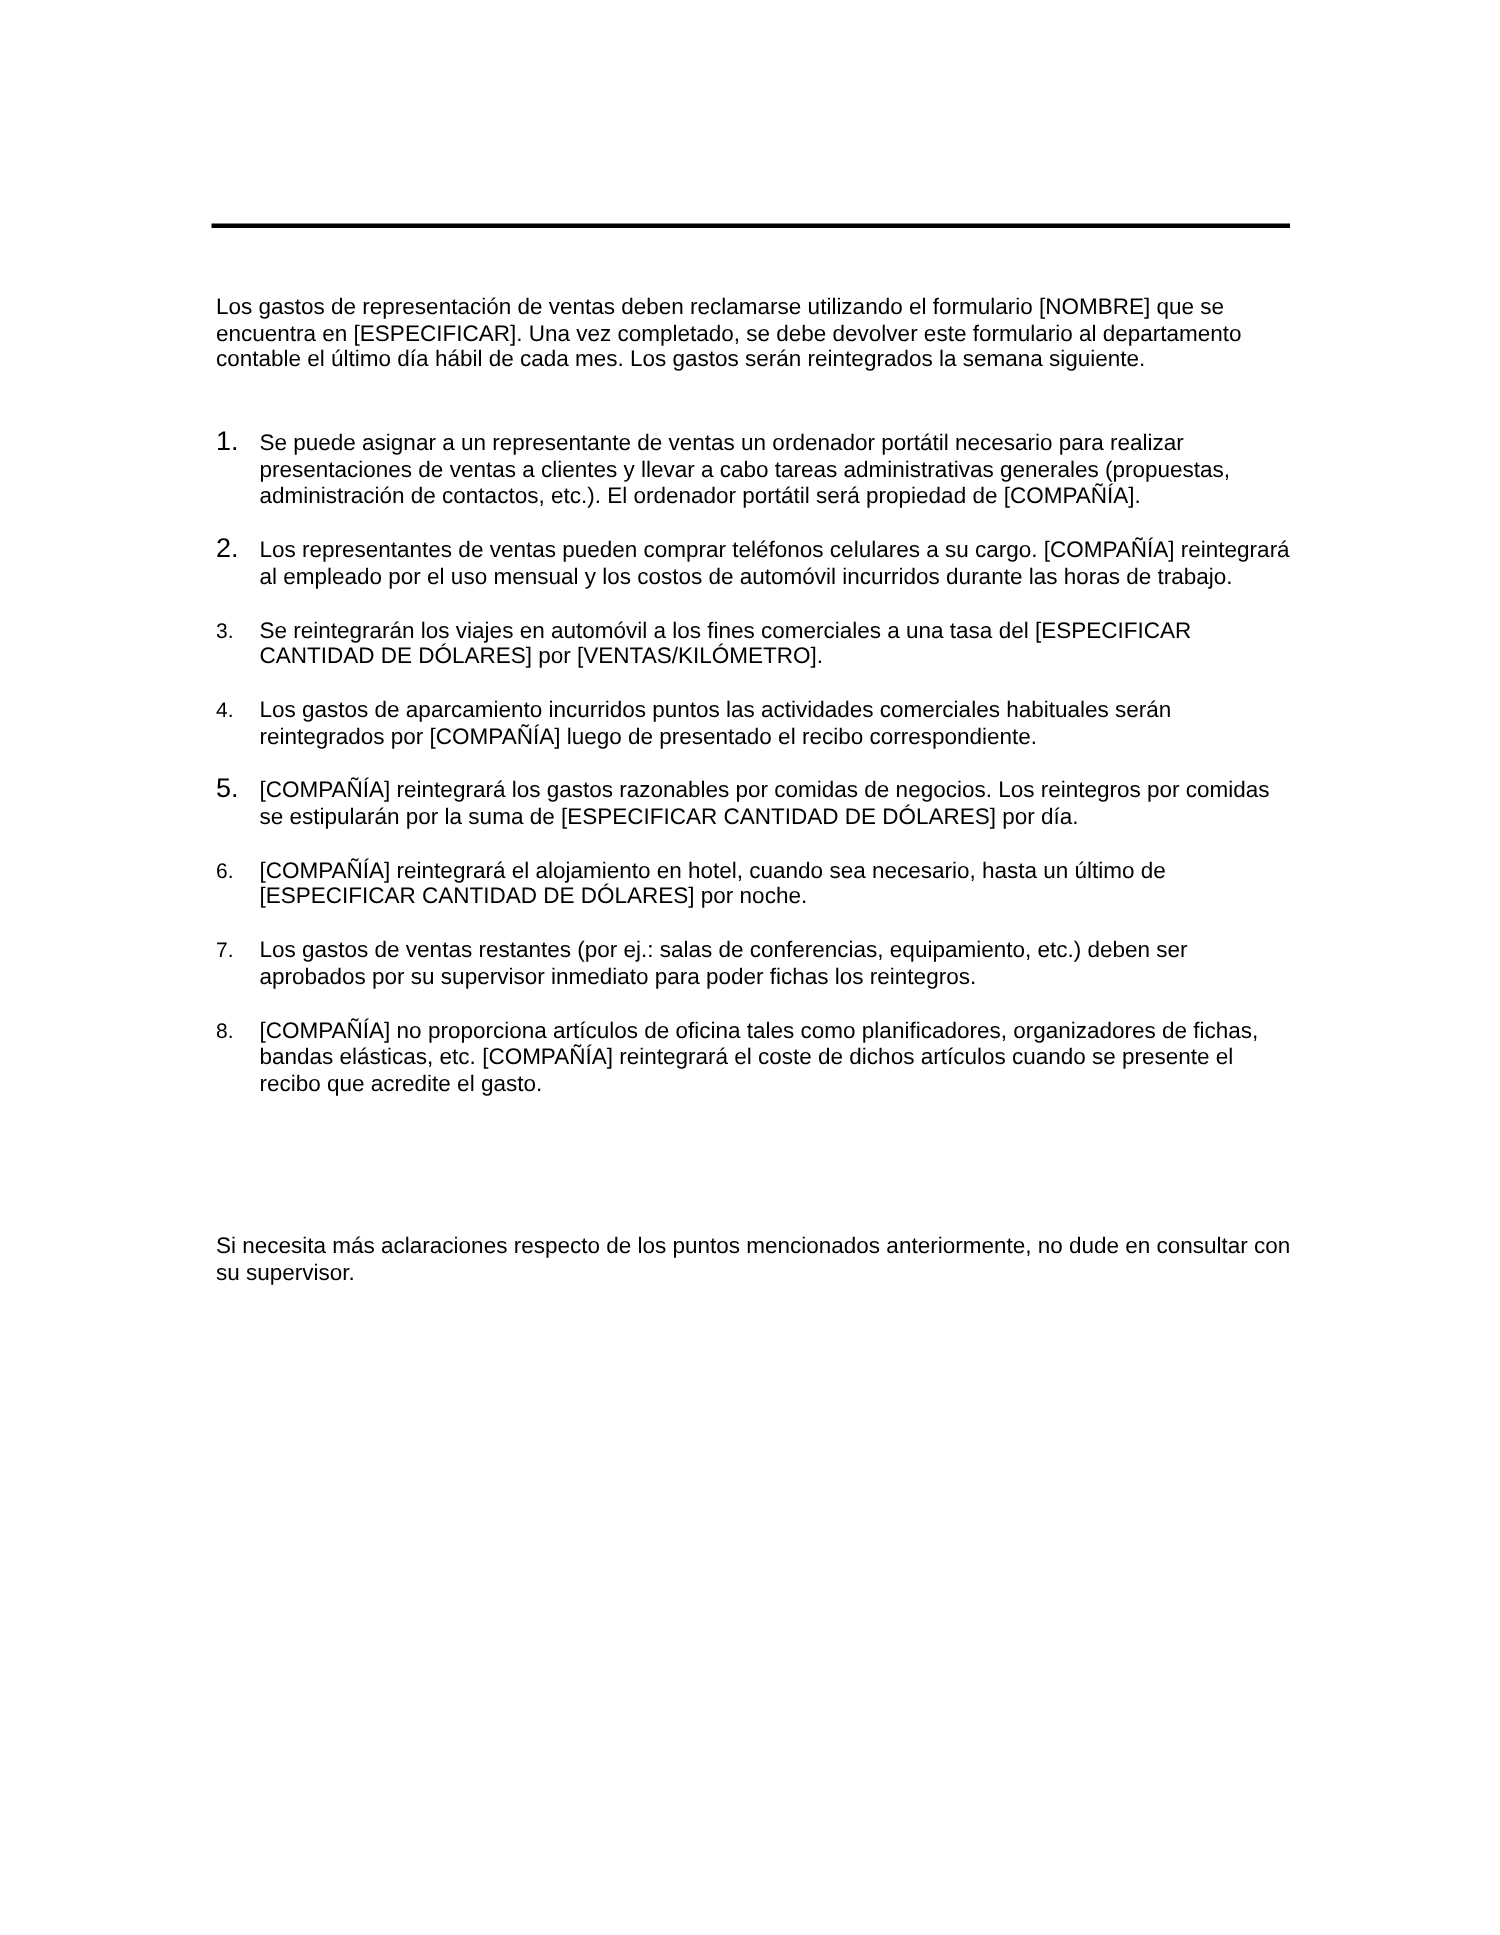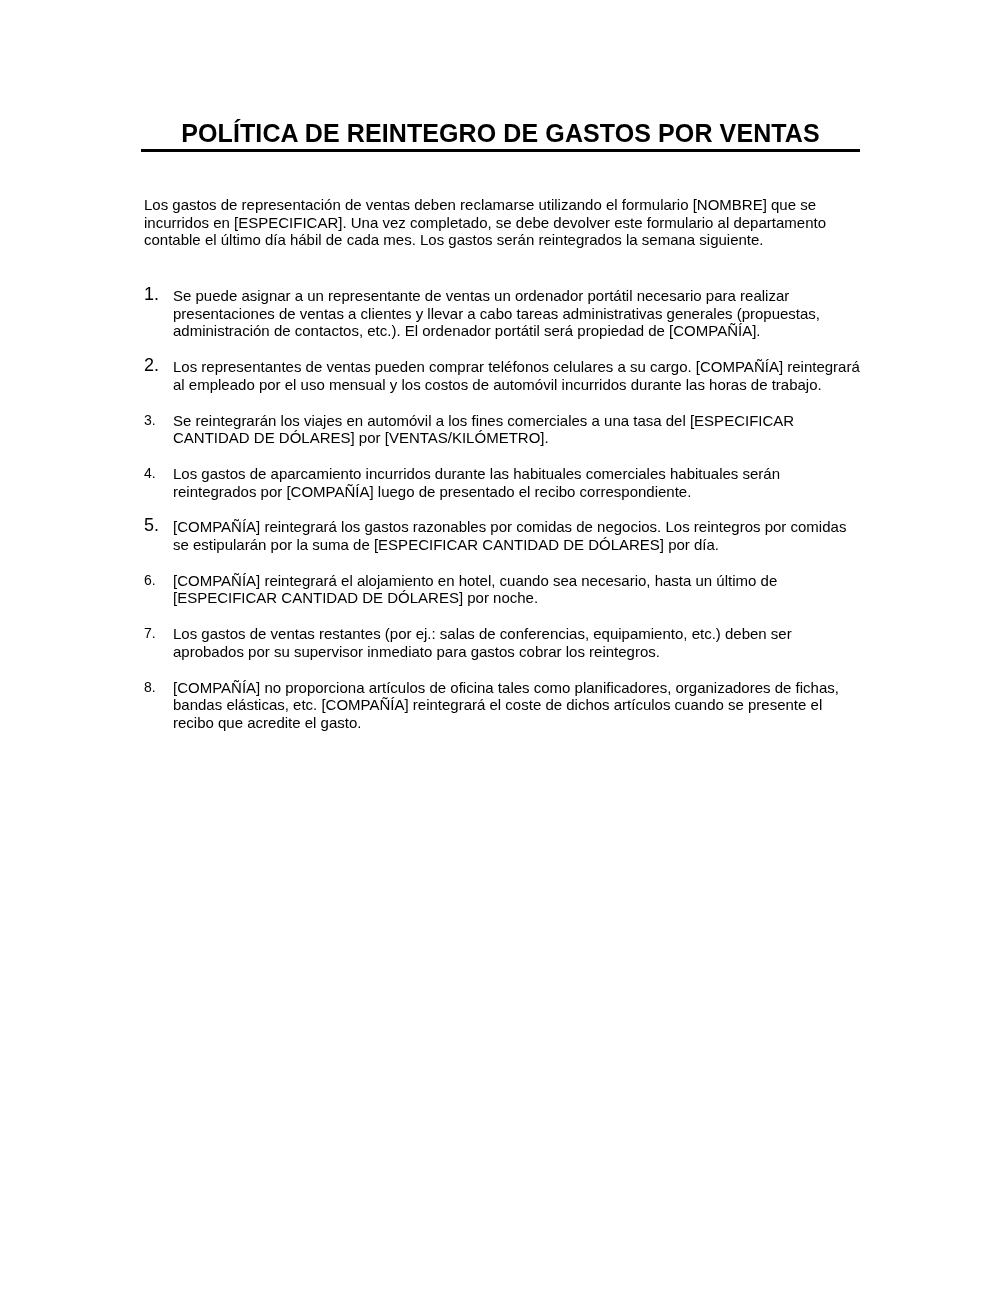--- a/index.html
+++ b/index.html
@@ -78,53 +78,53 @@
       position: relative;
       top: -1px;
     }
     .list-text { flex: 1; }
     .closing { top: 822px; }
   </style>
 </head>
 <body>
 
 <div class="page">
-  <h1 class="title">POLÍTICA DE REINTEGRO DE GASTOS POR VENTAS</h1>
   <div class="title-rule"></div>
 
-  <p class="body-text intro">Los gastos de representación de ventas deben reclamarse utilizando el formulario [NOMBRE] que se incurridos en [ESPECIFICAR]. Una vez completado, se debe devolver este formulario al departamento contable el último día hábil de cada mes. Los gastos serán reintegrados la semana siguiente.</p>
+  <p class="body-text intro">Los gastos de representación de ventas deben reclamarse utilizando el formulario [NOMBRE] que se encuentra en [ESPECIFICAR]. Una vez completado, se debe devolver este formulario al departamento contable el último día hábil de cada mes. Los gastos serán reintegrados la semana siguiente.</p>
 
   <ol class="list">
     <li class="list-item">
       <span class="list-num big">1.</span>
       <span class="list-text">Se puede asignar a un representante de ventas un ordenador portátil necesario para realizar presentaciones de ventas a clientes y llevar a cabo tareas administrativas generales (propuestas, administración de contactos, etc.). El ordenador portátil será propiedad de [COMPAÑÍA].</span>
     </li>
     <li class="list-item">
       <span class="list-num big">2.</span>
       <span class="list-text">Los representantes de ventas pueden comprar teléfonos celulares a su cargo. [COMPAÑÍA] reintegrará al empleado por el uso mensual y los costos de automóvil incurridos durante las horas de trabajo.</span>
     </li>
     <li class="list-item">
       <span class="list-num">3.</span>
       <span class="list-text">Se reintegrarán los viajes en automóvil a los fines comerciales a una tasa del [ESPECIFICAR CANTIDAD DE DÓLARES] por [VENTAS/KILÓMETRO].</span>
     </li>
     <li class="list-item">
       <span class="list-num">4.</span>
-      <span class="list-text">Los gastos de aparcamiento incurridos durante las habituales comerciales habituales serán reintegrados por [COMPAÑÍA] luego de presentado el recibo correspondiente.</span>
+      <span class="list-text">Los gastos de aparcamiento incurridos puntos las actividades comerciales habituales serán reintegrados por [COMPAÑÍA] luego de presentado el recibo correspondiente.</span>
     </li>
     <li class="list-item">
       <span class="list-num big">5.</span>
       <span class="list-text">[COMPAÑÍA] reintegrará los gastos razonables por comidas de negocios. Los reintegros por comidas se estipularán por la suma de [ESPECIFICAR CANTIDAD DE DÓLARES] por día.</span>
     </li>
     <li class="list-item">
       <span class="list-num">6.</span>
       <span class="list-text">[COMPAÑÍA] reintegrará el alojamiento en hotel, cuando sea necesario, hasta un último de [ESPECIFICAR CANTIDAD DE DÓLARES] por noche.</span>
     </li>
     <li class="list-item">
       <span class="list-num">7.</span>
-      <span class="list-text">Los gastos de ventas restantes (por ej.: salas de conferencias, equipamiento, etc.) deben ser aprobados por su supervisor inmediato para gastos cobrar los reintegros.</span>
+      <span class="list-text">Los gastos de ventas restantes (por ej.: salas de conferencias, equipamiento, etc.) deben ser aprobados por su supervisor inmediato para poder fichas los reintegros.</span>
     </li>
     <li class="list-item">
       <span class="list-num">8.</span>
       <span class="list-text">[COMPAÑÍA] no proporciona artículos de oficina tales como planificadores, organizadores de fichas, bandas elásticas, etc. [COMPAÑÍA] reintegrará el coste de dichos artículos cuando se presente el recibo que acredite el gasto.</span>
     </li>
   </ol>
 
+  <p class="body-text closing">Si necesita más aclaraciones respecto de los puntos mencionados anteriormente, no dude en consultar con su supervisor.</p>
 </div>
 
 </body></html>

